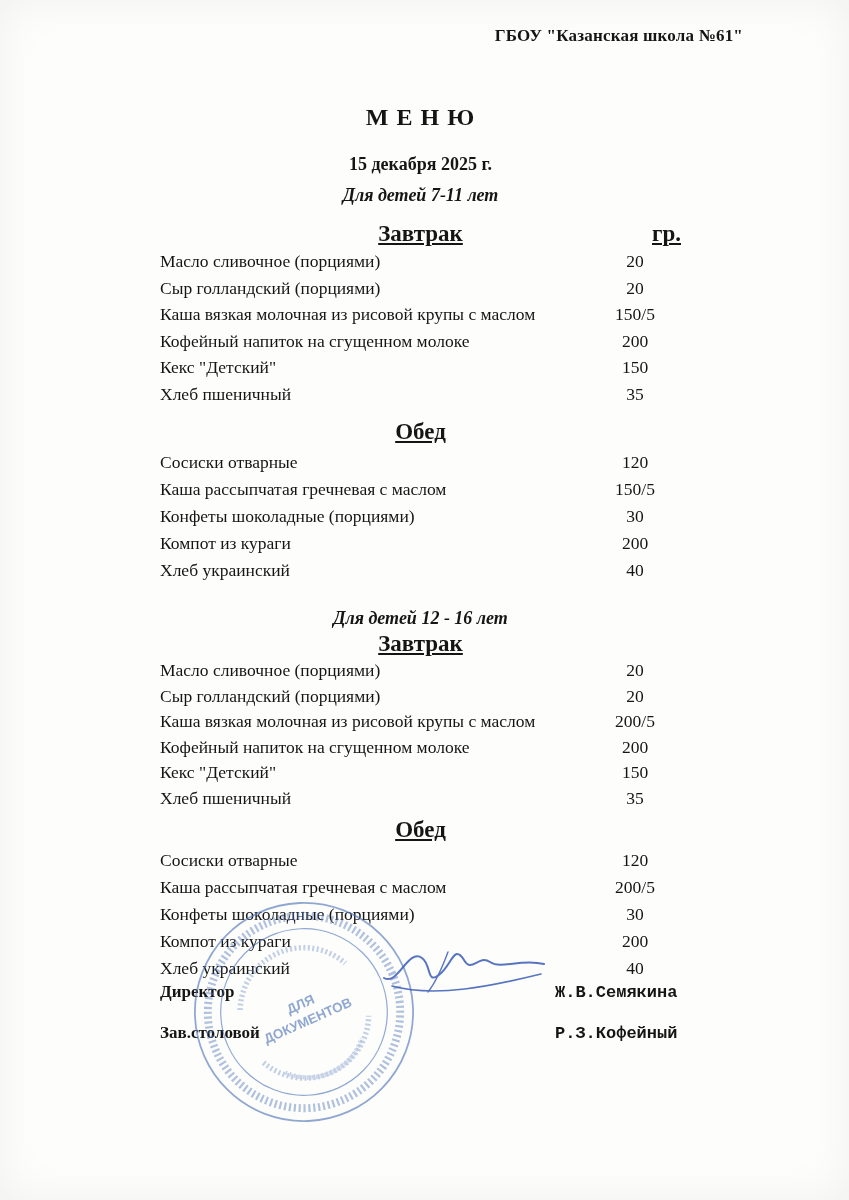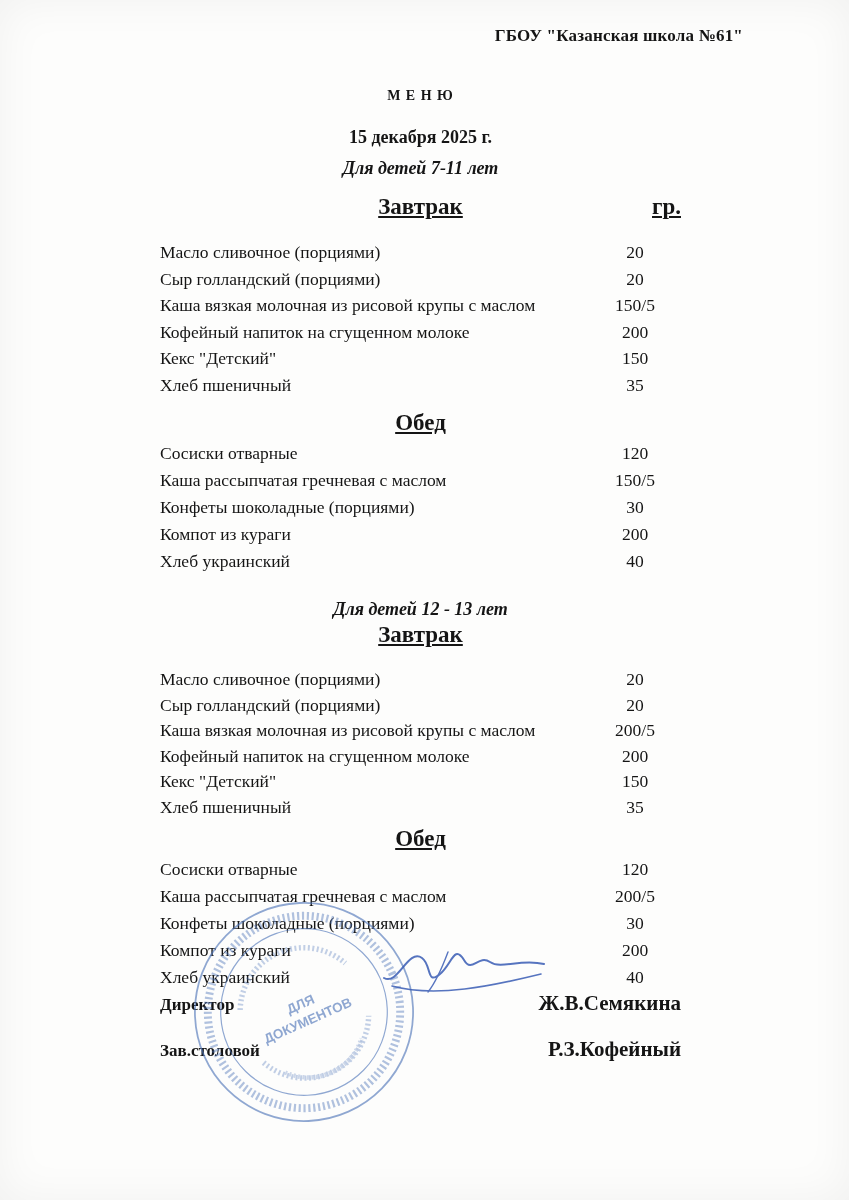--- a/index.html
+++ b/index.html
@@ -20,55 +20,55 @@
   .school {
     text-align:right;
     padding:26px 106px 0 0;
     font-weight:bold;
     font-size:17px;
     letter-spacing:0.2px;
   }
   .content { padding:0 168px 0 160px; }
   .menu-title {
     text-align:center; font-weight:bold;
-    margin-top:42px; letter-spacing:1px; font-size:14px;
+    margin-top:58px; letter-spacing:1px; font-size:24px;
   }
   .menu-date { text-align:center; font-weight:bold; margin-top:23px; font-size:18px; }
   .age-group {
     text-align:center; font-weight:bold; font-style:italic;
     font-size:18px;
   }
   .age-group.first { margin-top:10px; }
   .age-group.second { margin-top:24px; }
   .meal-header { position:relative; text-align:center; font-weight:bold; font-size:23px; }
   .meal-name { text-decoration:underline; }
   .grams-header {
     position:absolute; right:0; top:0;
     width:92px; text-align:right;
     text-decoration:underline; font-weight:bold;
   }
-  .rows { margin-top:19px; }
+  .rows { margin-top:1px; }
   .row { display:flex; line-height:26.5px; }
   .rows.tight .row { line-height:25.5px; }
   .rows.loose .row { line-height:27px; }
   .dish { flex:1; }
   .grams { width:92px; text-align:center; }
 
   .mh-b1 { margin-top:15px; }
   .mh-l1 { margin-top:12px; }
   .mh-b2 { margin-top:2px; }
   .mh-l2 { margin-top:6px; }
   .rows-l1 { margin-top:4px; }
   .rows-l2 { margin-top:4px; }
 
   .footer { position:relative; z-index:2; }
   .sig-row { display:flex; align-items:baseline; }
   .sig-row.second { margin-top:21px; }
   .role { width:395px; font-weight:bold; font-size:17px; }
-  .sig-name { font-weight:bold; font-size:21px; }
+  .sig-name { font-weight:bold; font-size:17px;font-family:Liberation Mono, monospace; }
 
   .stamp {
     position:absolute;
     left:185px; top:893px;
     width:238px; height:238px;
     opacity:0.62;
     z-index:3;
     pointer-events:none;
   }
   .signature {
@@ -146,21 +146,21 @@
       <div class="row">
         <span class="dish">Компот из кураги</span>
         <span class="grams">200</span>
       </div>
       <div class="row">
         <span class="dish">Хлеб украинский</span>
         <span class="grams">40</span>
       </div>
     </div>
 
-    <div class="age-group second">Для детей 12 - 13 лет</div>
+    <div class="age-group second">Для детей 12 - 16 лет</div>
 
     <div class="meal-header mh-b2">
       <span class="meal-name">Завтрак</span>
     </div>
 
     <div class="rows tight">
       <div class="row">
         <span class="dish">Масло сливочное (порциями)</span>
         <span class="grams">20</span>
       </div>

